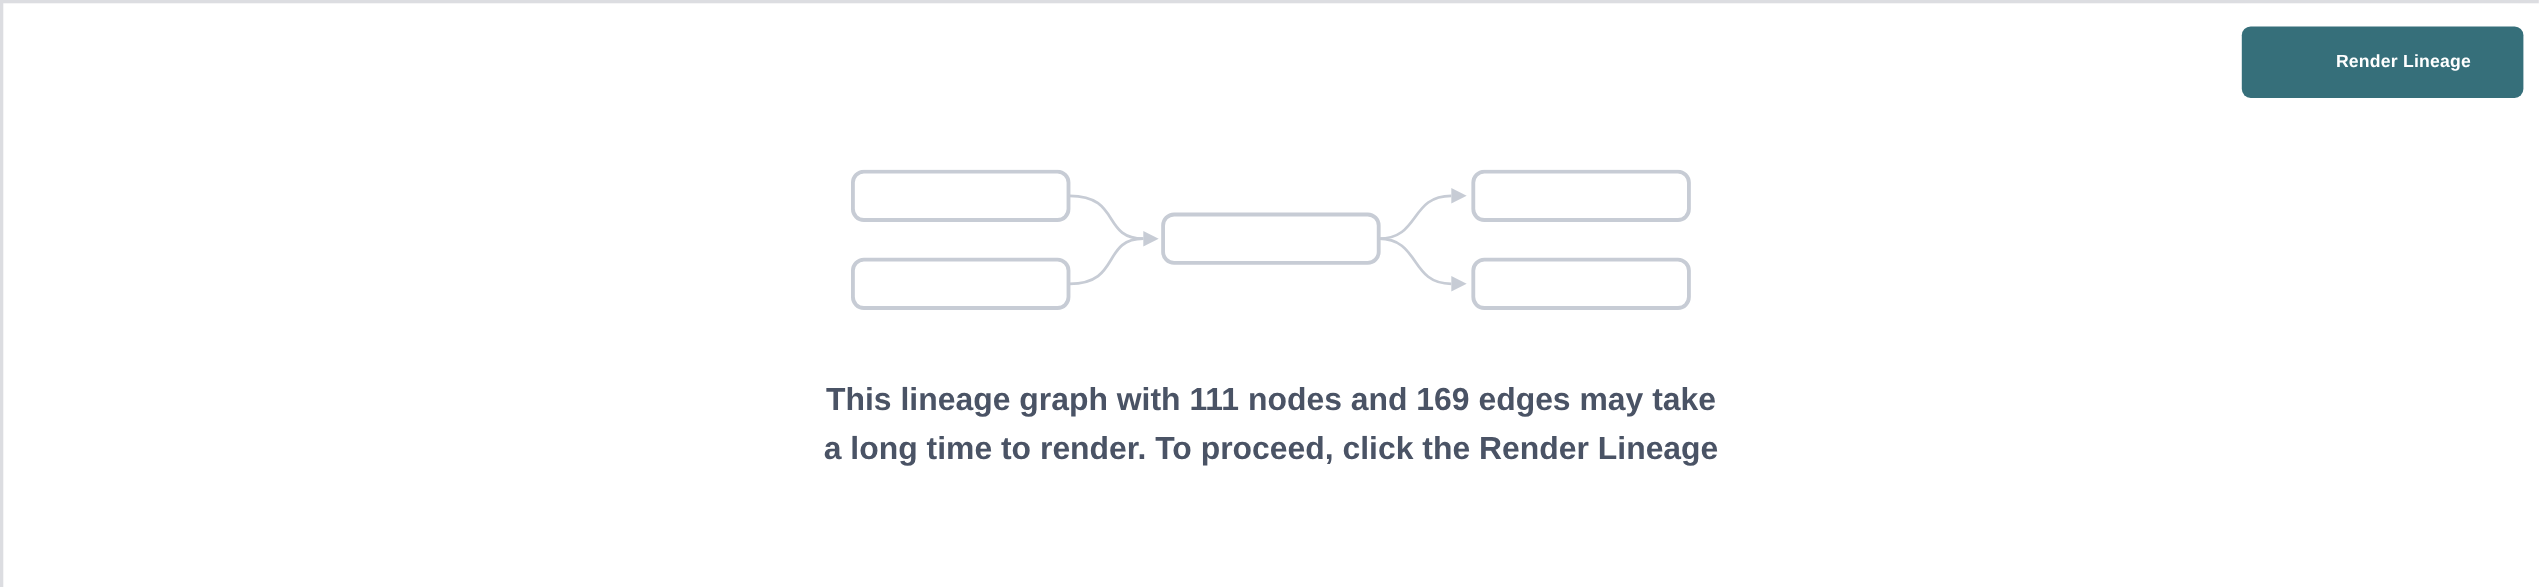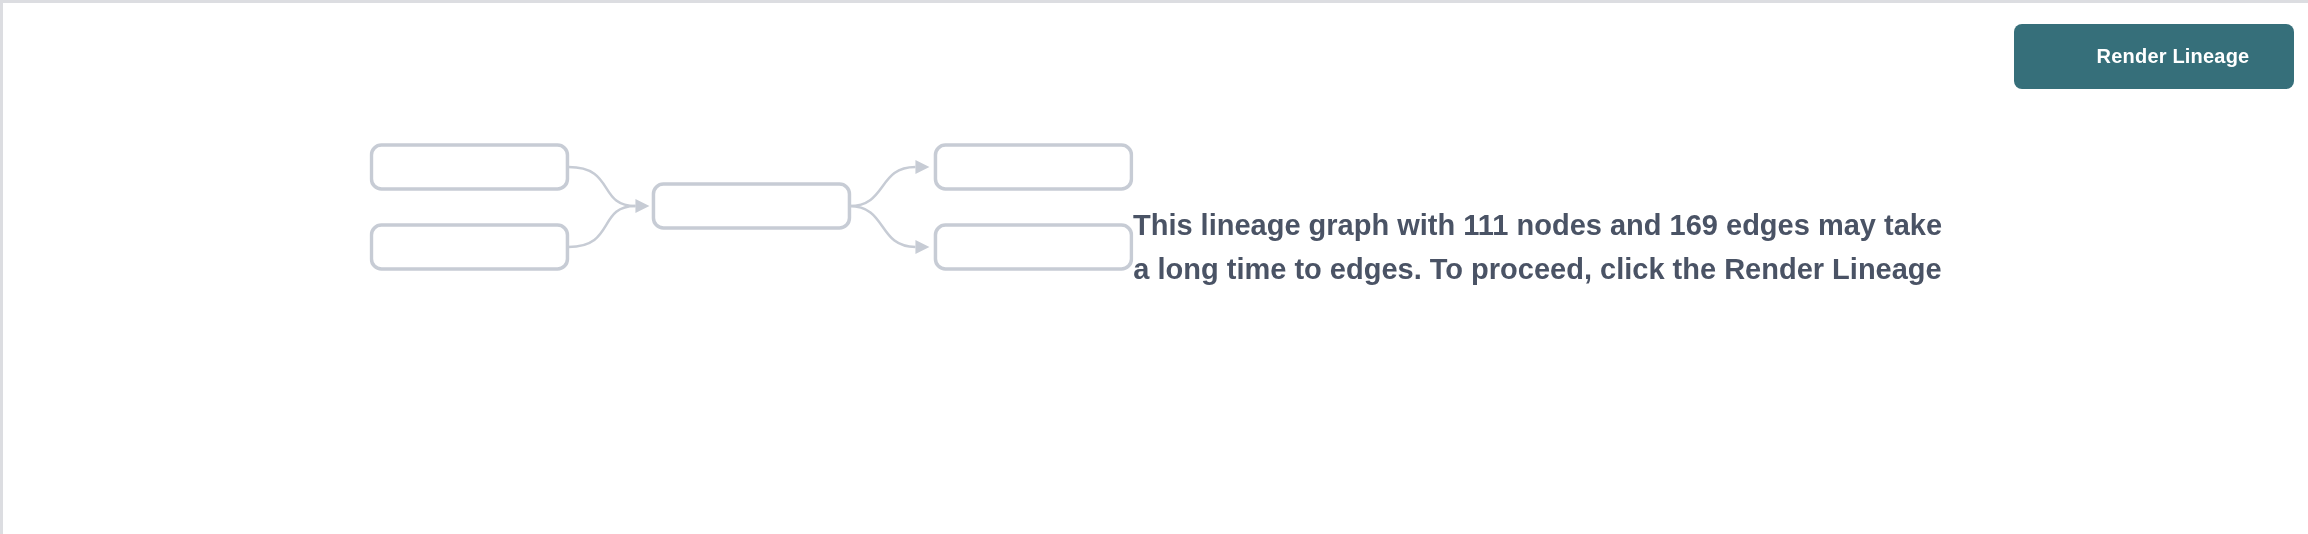--- a/index.html
+++ b/index.html
@@ -19,40 +19,41 @@
     height: 534px;
     box-sizing: border-box;
     background: #ffffff;
     border-top: 3px solid var(--border-edge, #dcdde1);
     border-left: 3px solid var(--border-edge, #dcdde1);
   }
   .render-btn {
     position: absolute;
     top: 21px;
     right: 14px;
-    width: 280px;
+    width: 256px;
     height: 65px;
     border: none;
     border-radius: 8px;
     background: var(--accent, #366f7a);
     color: var(--btn-text, #ffffff);
     font-family: "Liberation Sans", sans-serif;
-    font-size: 20px;
+    font-size: 16px;
     font-weight: 700;
     letter-spacing: 0.2px;
     cursor: pointer;
     padding-left: 44px;
   }
   .content {
     position: absolute;
-    top: 140px;
+    top: 151px;
     left: 50%;
     transform: translateX(-50%);
     display: flex;
-    align-items: flex-start;
+    flex-direction: column;
+    align-items: center;
   }
   .graphic {
     display: block;
   }
   .graphic .node {
     fill: #ffffff;
     stroke: var(--node-border, #c7ccd5);
     stroke-width: 3.5;
   }
   .graphic .edge {
@@ -95,17 +96,17 @@
 
       <rect class="node" x="2" y="2" width="196" height="44" rx="10"></rect>
       <rect class="node" x="2" y="82" width="196" height="44" rx="10"></rect>
       <rect class="node" x="284" y="41" width="196" height="44" rx="10"></rect>
       <rect class="node" x="566" y="2" width="196" height="44" rx="10"></rect>
       <rect class="node" x="566" y="82" width="196" height="44" rx="10"></rect>
     </svg>
 
     <div class="message">
       <div>This lineage graph with 111 nodes and 169 edges may take</div>
-      <div>a long time to edges. To proceed, click the Render Lineage</div>
+      <div>a long time to render. To proceed, click the Render Lineage</div>
     </div>
 
   </div>
 </div>
 
 </body></html>

